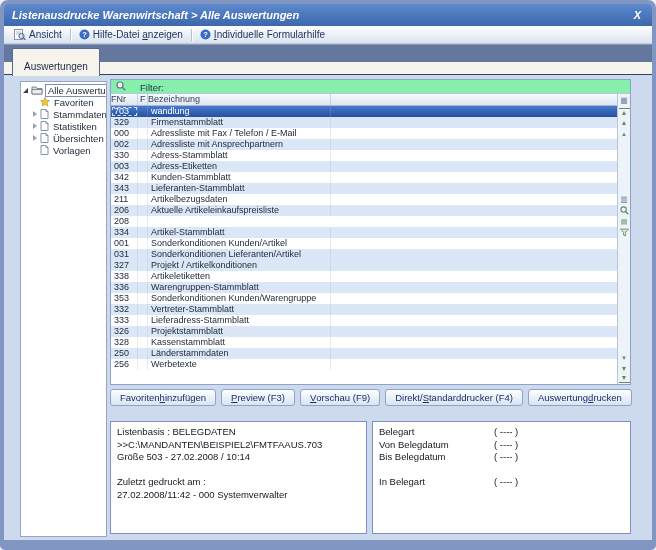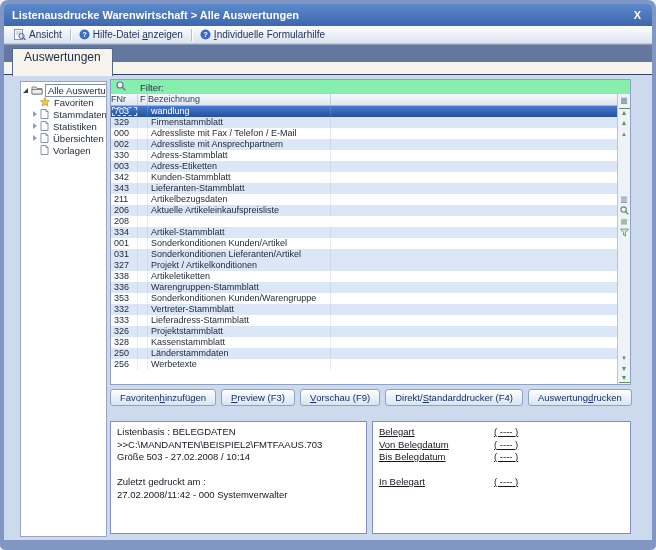--- a/index.html
+++ b/index.html
@@ -8,39 +8,39 @@
   *{box-sizing:border-box;}
 
   .window{position:absolute;left:0;top:0;width:656px;height:550px;
     border:4px solid #8296c4;border-bottom-width:10px;
     border-radius:8px 8px 5px 5px;overflow:hidden;background:#cdd9ec;
     display:flex;flex-direction:column;}
 
   
   .titlebar{height:22px;flex:0 0 22px;display:flex;align-items:center;
     padding:0 8px;background:linear-gradient(#5d89cd,#3c67ad);
-    color:#fff;font-size:11px;font-weight:bold;}
+    color:#fff;font-size:11px;font-weight:bold;font-style:italic;}
   .titlebar .close{margin-left:auto;font-size:11px;font-weight:bold;cursor:default;
     padding:0 3px;}
 
   
   .toolbar{height:18px;flex:0 0 18px;display:flex;align-items:center;
     background:linear-gradient(#fdfeff,#dbe4f0);
     border-bottom:1px solid #c0cbdc;padding:0 5px;font-size:10px;color:#22365c;}
   .tbtn{display:flex;align-items:center;gap:3px;padding:1px 5px;border-radius:2px;}
   .tsep{width:1px;height:12px;background:#b4c0d2;margin:0 3px;box-shadow:1px 0 0 #fff;}
   .tbtn svg{display:block;}
   .tbtn u{text-decoration:underline;}
 
   
   .tabstrip{height:18px;flex:0 0 18px;background:#64779e;position:relative;
     border-top:1px solid #8b9bb8;z-index:3;}
   .tab{position:absolute;left:8px;top:3px;height:28px;
     background:#f6f4ec;border:1px solid #55688e;border-bottom:none;
-    border-radius:2px 2px 0 0;padding:0 11px;font-size:12px;line-height:17px;color:#1c2a45;}
+    border-radius:2px 2px 0 0;padding:9px 11px;font-size:10px;line-height:17px;color:#1c2a45;}
   .ivoryband{height:13px;flex:0 0 13px;background:#f6f4ec;border-bottom:1px solid #31436b;z-index:2;}
 
   
   .content{position:relative;flex:1;background:#cdd9ec;}
 
   
   .tree{position:absolute;left:16px;top:6px;width:87px;height:456px;background:#fff;
     border:1px solid #97a5c2;font-size:9.5px;color:#1c2636;padding-top:2px;overflow:hidden;}
   .titem{height:12px;display:flex;align-items:center;white-space:nowrap;}
   .titem .exp{width:9px;flex:0 0 9px;display:flex;justify-content:center;}
@@ -87,21 +87,21 @@
   .btn{height:17px;padding:0 9px;font-size:9.5px;color:#17306b;font-family:"Liberation Sans",sans-serif;
     background:linear-gradient(#fefefe,#d8e4f2);border:1px solid #8aa3c8;border-radius:3px;
     display:flex;align-items:center;white-space:nowrap;justify-content:flex-end;}
   .btn u{text-decoration:underline;}
 
   
   .panel{position:absolute;background:#fff;border:1px solid #7f90c8;
     font-size:9.5px;line-height:12.5px;color:#15181f;padding:4px 6px;overflow:hidden;}
   .panel-info{left:106px;top:346px;width:257px;height:113px;}
   .panel-beleg{left:368px;top:346px;width:259px;height:113px;}
-  .brow{display:flex;height:12.5px;text-decoration:underline;}
+  .brow{display:flex;height:12.5px;}
   .brow .blabel{width:115px;flex:0 0 115px;}
 </style>
 </head>
 <body>
 
 <div class="window">
 
   <div class="titlebar">
     <span>Listenausdrucke Warenwirtschaft &gt; Alle Auswertungen</span>
     <span class="close">X</span>

